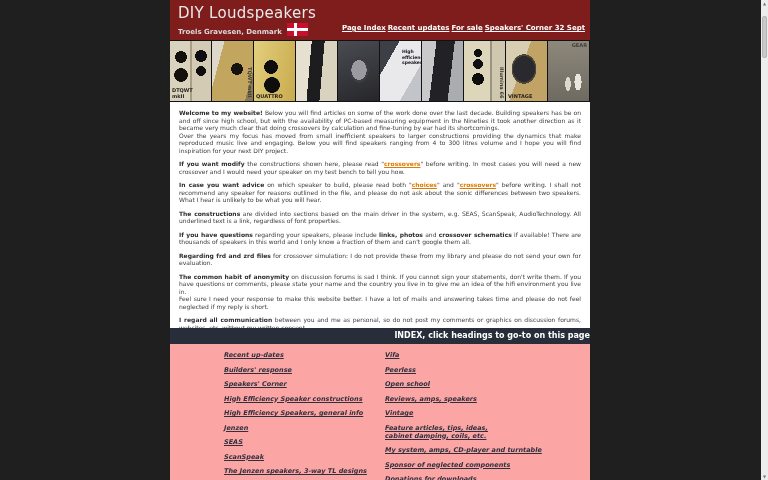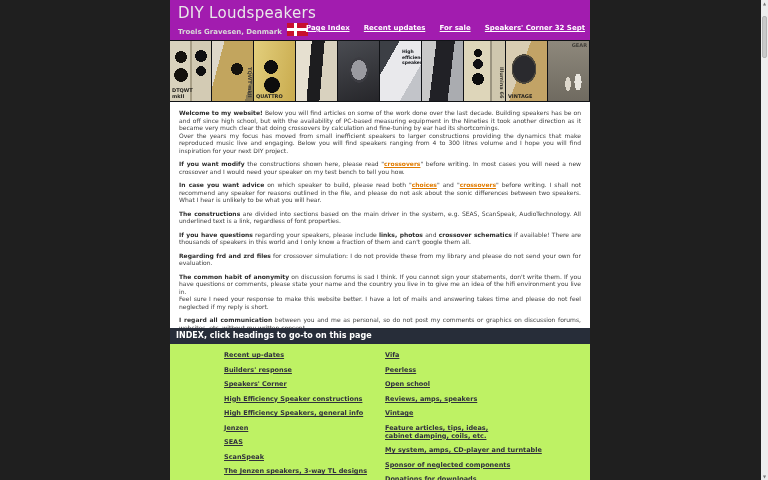--- a/index.html
+++ b/index.html
@@ -1,28 +1,28 @@
 <!DOCTYPE html>
 <html><head>
 <meta charset="utf-8">
 <style>
   html,body{margin:0;padding:0;}
   body{width:768px;height:480px;background:#1f1f1f;overflow:hidden;position:relative;
        font-family:"DejaVu Sans",sans-serif;}
   .column{position:absolute;left:170px;top:0;width:420px;height:480px;display:flex;flex-direction:column;}
 
   
-  .header{height:40px;background:#a21caf;position:relative;flex:none;}
+  .header{height:40px;background:#7f1d1d;position:relative;flex:none;}
   .site-title{position:absolute;left:8px;top:4px;font-size:15px;color:#e9e9e9;letter-spacing:.3px;}
   .sub-row{position:absolute;left:8px;top:23px;display:flex;align-items:flex-end;}
   .subtitle{font-size:7px;font-weight:bold;color:#d9d9d9;}
   .flag{width:21px;height:13px;margin-left:5px;flex:none;
         background:linear-gradient(#fff 0 0) 7px 0/3px 100% no-repeat,
                    linear-gradient(#fff 0 0) 0 5px/100% 3px no-repeat,#c8102e;}
-  .nav{position:absolute;right:5px;top:24px;display:flex;gap:14px;text-decoration:underline;}
+  .nav{position:absolute;right:5px;top:24px;display:flex;gap:2px;text-decoration:underline;}
   .nav a{font-size:7px;font-weight:bold;color:#ffffff;text-decoration:underline;cursor:pointer;white-space:nowrap;}
 
   
   .thumbs{height:62px;background:#101216;display:flex;gap:1px;padding:1px 0;box-sizing:border-box;flex:none;}
   .thumb{width:41px;height:60px;position:relative;flex:none;cursor:pointer;overflow:hidden;}
   .t1{background:radial-gradient(circle 6px at 11px 16px,#14110d 95%,transparent),
                  radial-gradient(circle 7px at 11px 34px,#14110d 95%,transparent),
                  radial-gradient(circle 6px at 31px 15px,#0e0e10 95%,transparent),
                  radial-gradient(circle 5px at 31px 30px,#0e0e10 95%,transparent),
                  linear-gradient(90deg,#d9d2bd 0 20px,#a89f86 20px 22px,#d3cbb4 22px);}
@@ -53,22 +53,22 @@
 
   
   .intro{background:#ffffff;flex:none;height:226px;box-sizing:border-box;padding:7px 9px 0;
          font-size:6px;line-height:7.5px;color:#3c3c3c;text-align:justify;overflow:hidden;}
   .intro p{margin:0 0 6px;}
   .intro .b{font-weight:bold;color:#2e2e2e;}
   .olink{color:#e07b00;font-weight:bold;text-decoration:underline;cursor:pointer;}
 
   
   .index-bar{height:16px;background:#272d39;color:#ffffff;font-size:8px;font-weight:bold;
-             line-height:16px;padding-left:6px;flex:none;}
-  .index-body{background:#bef264;flex:1;position:relative;overflow:hidden;}
+             line-height:16px;padding-left:6px;flex:none;text-align:right;}
+  .index-body{background:#fca5a5;flex:1;position:relative;overflow:hidden;font-style:italic;}
   .icol{position:absolute;top:7px;}
   .icol-left{left:54px;}
   .icol-right{left:215px;}
   .index-link{display:block;font-size:6.5px;font-weight:bold;color:#30303d;text-decoration:underline;
               margin-bottom:6.5px;line-height:8px;white-space:pre-line;cursor:pointer;}
 
   
   .scrollbar{position:absolute;right:0;top:0;width:7px;height:480px;background:#ededed;}
   .sb-btn{position:absolute;left:0;width:7px;height:7px;font-size:4px;line-height:7px;
           text-align:center;color:#777;cursor:pointer;}

